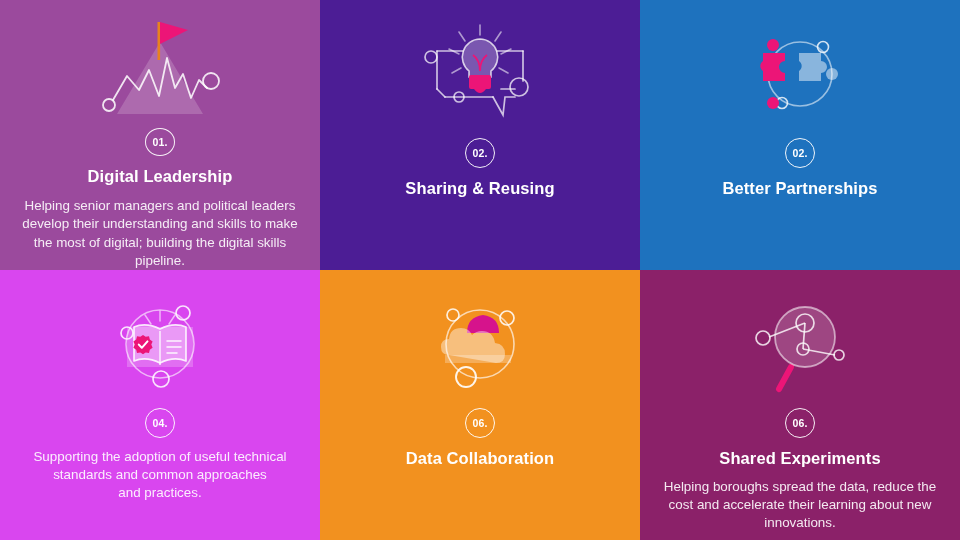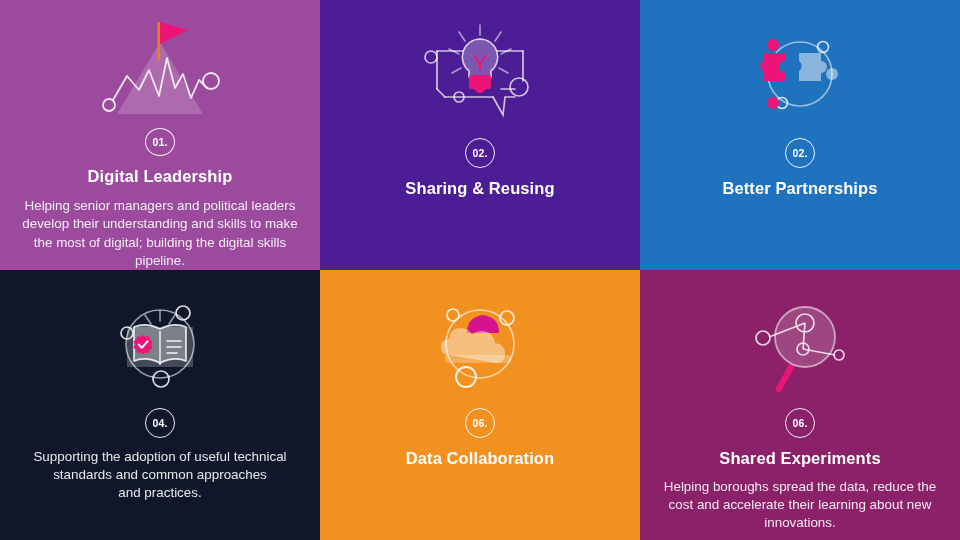--- a/index.html
+++ b/index.html
@@ -129,21 +129,21 @@
         <circle cx="38" cy="26" r="6" fill="#EC1577"></circle>
         <circle cx="38" cy="84" r="6" fill="#EC1577"></circle>
         <path d="M64,34 h22 v8 a6,6 0 0 1 0,12 v8 h-22 v-10 a6,6 0 0 0 0,-10 z" fill="rgba(255,255,255,0.48)"></path>
         <circle cx="97" cy="55" r="6" fill="rgba(255,255,255,0.48)"></circle>
       </svg>
     </div>
     <div class="badge">02.</div>
     <div class="card-title">Better Partnerships</div>
   </div>
 
-  <div class="cell cell-4" style="background: #0f172a;">
+  <div class="cell cell-4" style="background: #d946ef;">
     <div class="icon-wrap">
       <svg width="130" height="110" viewBox="0 0 130 110" aria-hidden="true">
         <circle cx="65" cy="55" r="34" fill="none" stroke="rgba(255,255,255,0.6)" stroke-width="1.6"></circle>
         <circle cx="88" cy="24" r="7" fill="none" stroke="rgba(255,255,255,0.85)" stroke-width="1.7"></circle>
         <circle cx="66" cy="90" r="8" fill="none" stroke="rgba(255,255,255,0.85)" stroke-width="1.7"></circle>
         <circle cx="32" cy="44" r="6" fill="none" stroke="rgba(255,255,255,0.85)" stroke-width="1.7"></circle>
         <g stroke="rgba(255,255,255,0.6)" stroke-width="1.5" stroke-linecap="round">
           <path d="M65,22 V32"></path>
           <path d="M50,26 L56,35"></path>
           <path d="M80,26 L74,35"></path>

